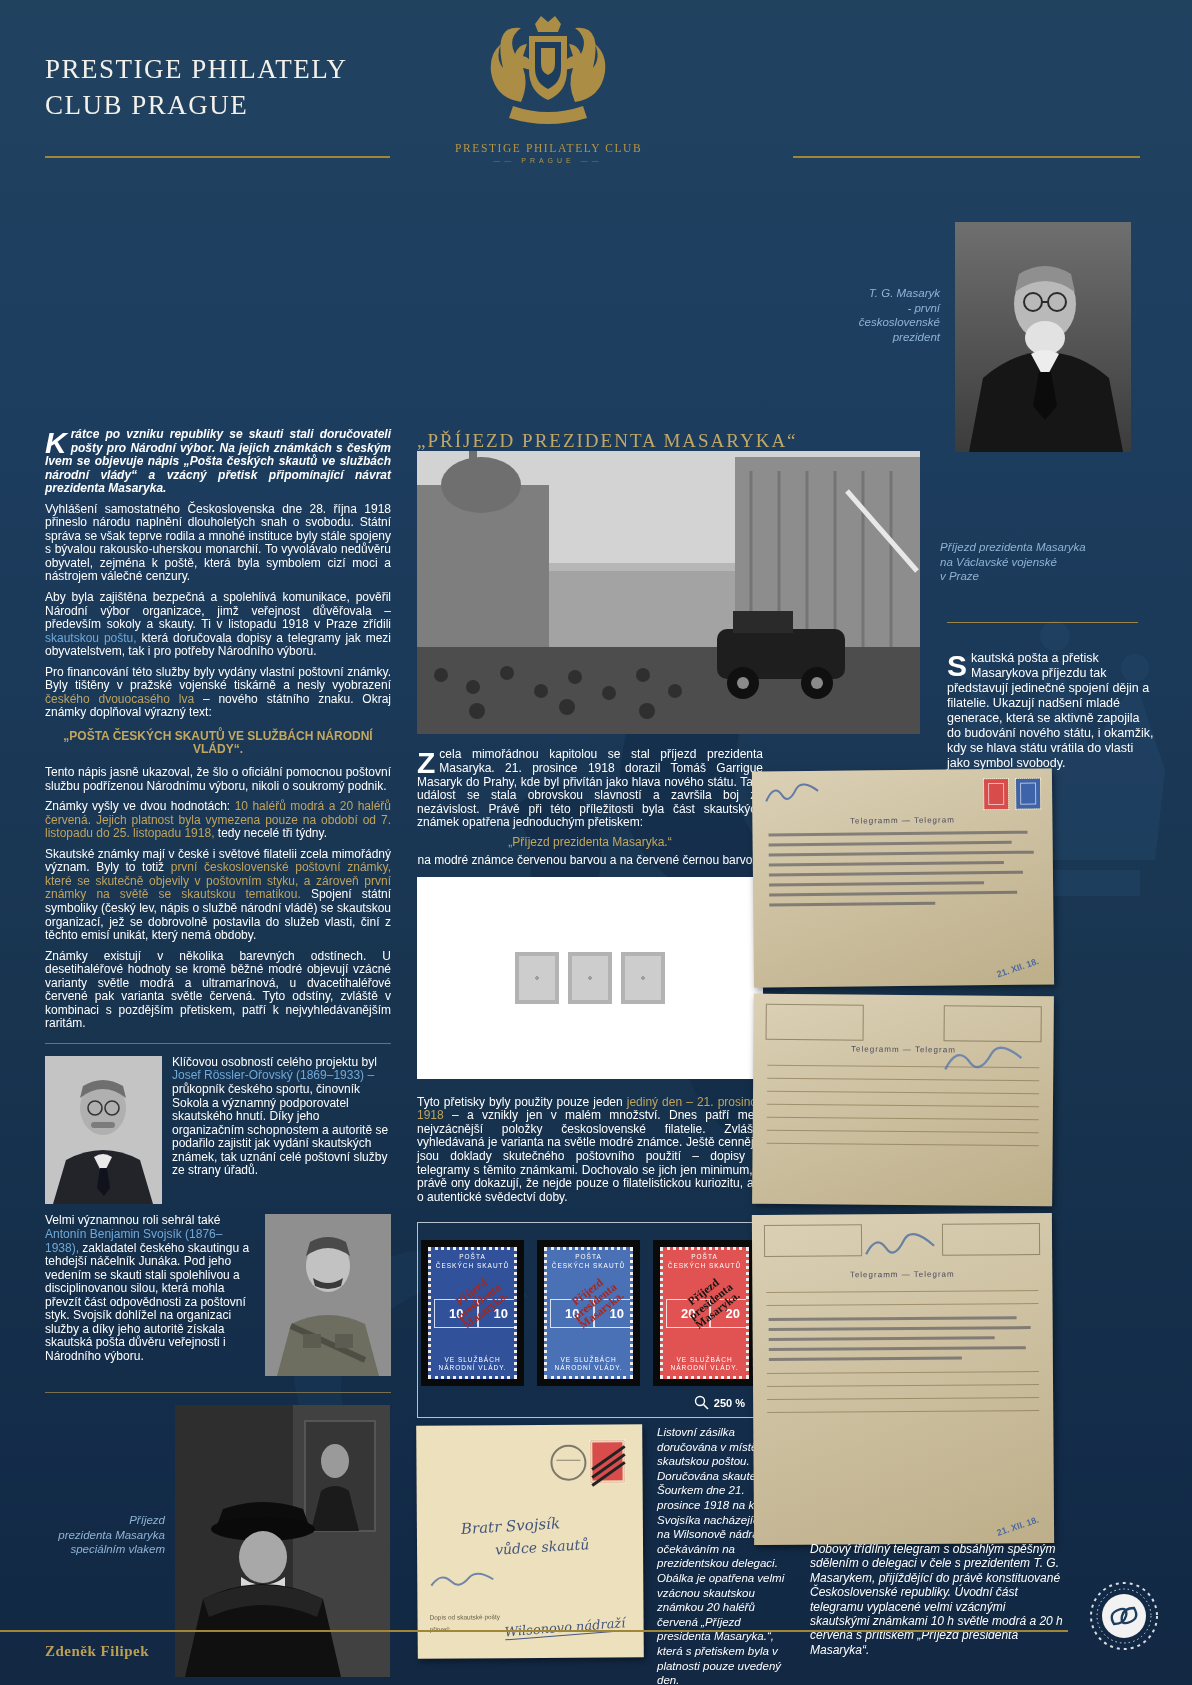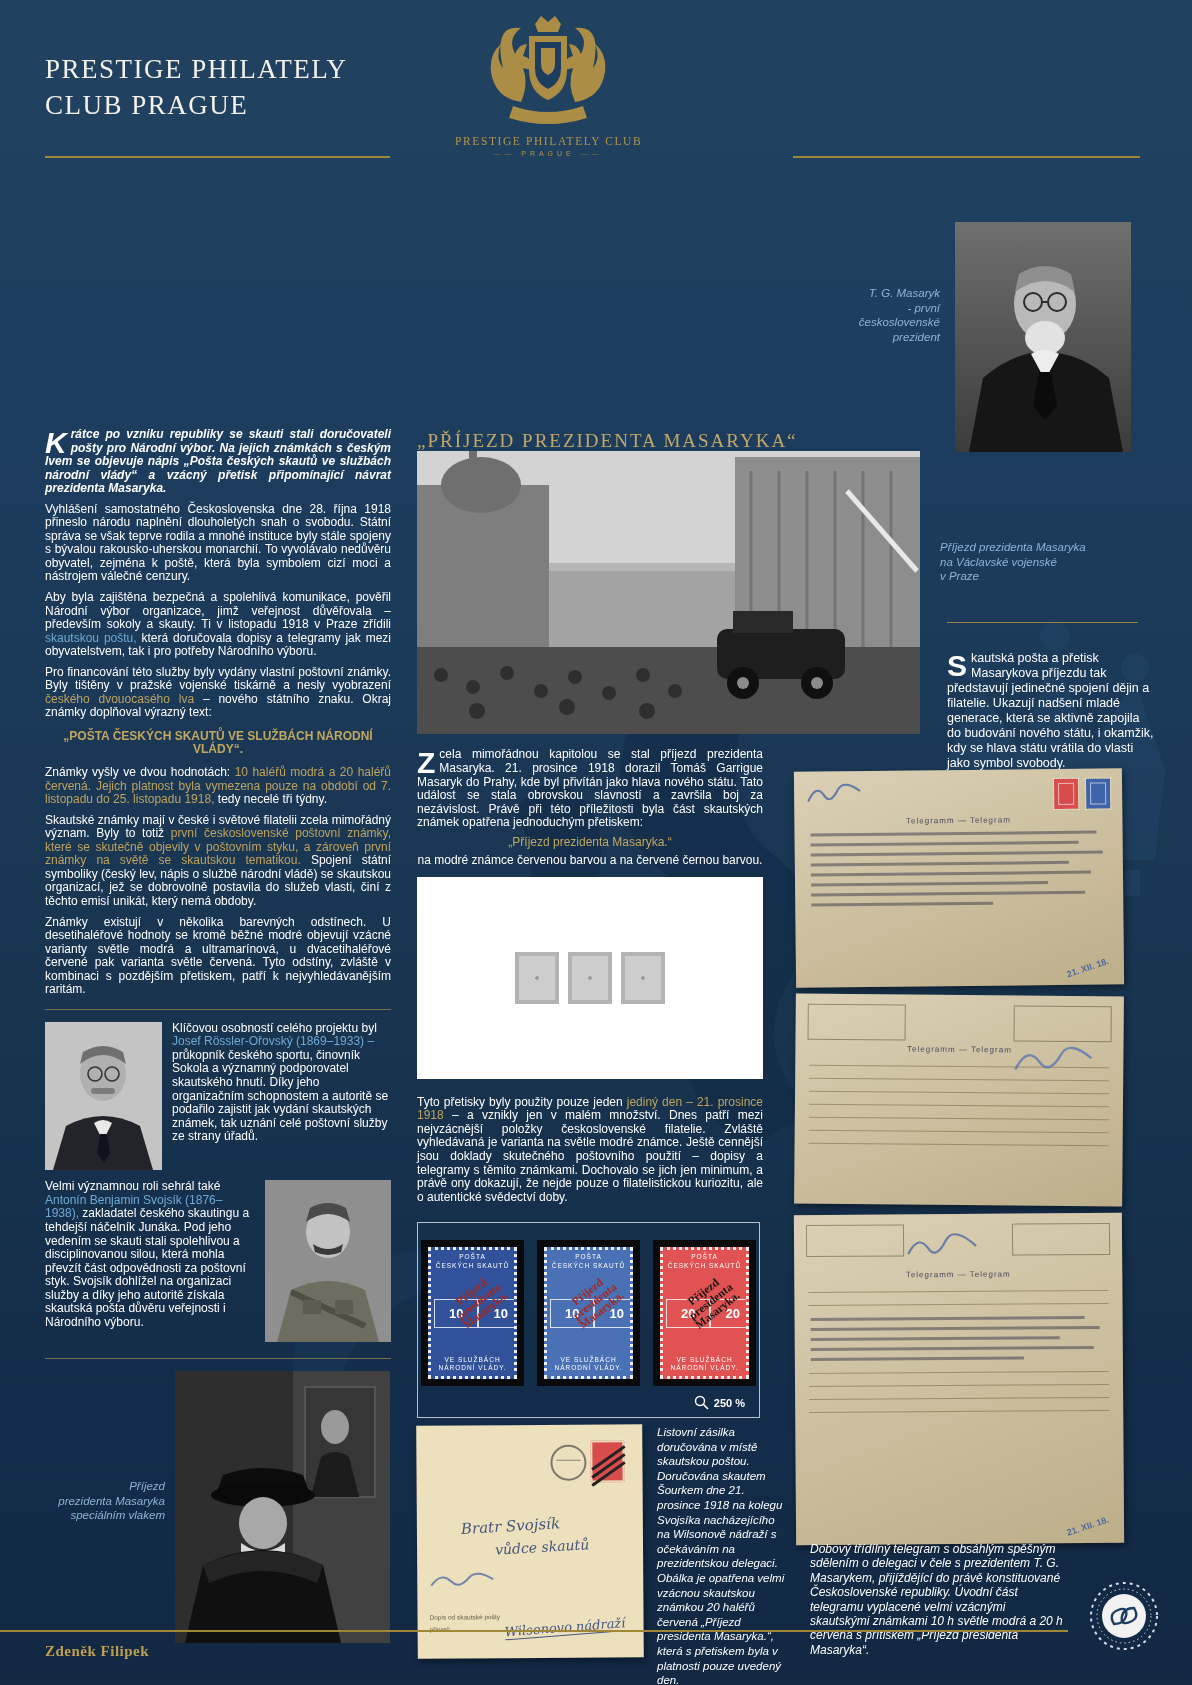--- a/index.html
+++ b/index.html
@@ -6,21 +6,21 @@
   .poster{position:relative;width:1192px;height:1685px;overflow:hidden;
     background:linear-gradient(180deg,#21425f 0%,#1d3d5f 25%,#18344f 60%,#132c49 85%,#122843 100%);
     font-family:"Liberation Sans",sans-serif;color:#fff;}
   
   .wm{position:absolute;pointer-events:none;}
   
   .club{position:absolute;left:45px;top:52px;font-family:"Liberation Serif",serif;
     font-size:27px;letter-spacing:1.5px;color:#f3f1ea;line-height:1.32;}
   .rule{position:absolute;height:2px;background:#a08738;}
   .emblem{position:absolute;left:455px;top:14px;width:186px;text-align:center;}
-  .emblem-title{margin-top:5px;color:#b69544;font-size:11.5px;letter-spacing:1.6px;
+  .emblem-title{margin-top:12px;color:#b69544;font-size:11.5px;letter-spacing:1.6px;
     font-family:"Liberation Serif",serif;white-space:nowrap;}
   .emblem-sub{color:#b69544;font-size:7px;letter-spacing:4px;margin-top:3px;}
   .emblem-sub:before,.emblem-sub:after{content:"—— ";color:#8a7336;font-size:7px;}
   .emblem-sub:after{content:" ——";}
   .museum{position:absolute;left:925px;top:62px;display:flex;align-items:center;}
   .museum-box{width:58px;height:66px;background:#fff;border-radius:2px;flex:none;
     display:flex;align-items:center;justify-content:center;}
   .museum-name{margin-left:28px;font-size:22px;font-weight:bold;line-height:1.15;
     letter-spacing:0.5px;color:#fff;}
   
@@ -84,21 +84,21 @@
   .postmark:after{content:"";position:absolute;left:4px;right:4px;top:13px;
     border-top:1px solid rgba(35,35,45,.5);}
   .smallprint{position:absolute;font-size:6.5px;color:#6a6148;}
   
   .m-photo{position:absolute;left:955px;top:222px;width:176px;height:230px;}
   .m-cap{position:absolute;left:790px;top:286px;width:150px;text-align:right;}
   .v-cap{position:absolute;left:940px;top:540px;width:175px;}
   .r-div{position:absolute;left:947px;top:622px;width:191px;height:1px;background:#9c8448;}
   .ps{position:absolute;left:947px;top:638px;width:208px;font-size:12.5px;line-height:1.2;}
   
-  .tgs{position:absolute;left:795px;top:770px;width:328px;}
+  .tgs{position:absolute;left:753px;top:770px;width:300px;}
   .tg{position:relative;background:#cfc19d;box-shadow:2px 3px 7px rgba(0,0,0,.45);
     padding:10px 12px;margin-bottom:9px;color:#3f4258;
     background-image:linear-gradient(160deg,rgba(255,255,255,.25),rgba(110,90,50,.18));}
   .tg-h{font-size:8px;letter-spacing:1px;text-align:center;color:#4a4a5e;margin:4px 0;}
   .tl{height:3px;background:rgba(45,48,70,.48);margin:7px 4px;}
   .rl{height:1px;background:rgba(120,100,60,.55);margin:12px 2px;}
   .tg-date{position:absolute;right:14px;bottom:12px;color:#3b5fa0;font-size:9px;
     font-weight:bold;transform:rotate(-18deg);opacity:.85;}
   .tstamp{width:24px;height:30px;display:inline-block;margin-left:4px;
     outline:1px dotted #efe6cc;position:relative;}
@@ -198,20 +198,21 @@
       <span>rátce po vzniku republiky se skauti stali doručovateli pošty pro Národní výbor. Na jejich známkách s českým lvem se objevuje nápis „Pošta českých skautů ve službách národní vlády“ a vzácný přetisk připomínající návrat prezidenta Masaryka.</span>
     </p>
     <p>Vyhlášení samostatného Československa dne 28. října 1918 přineslo národu naplnění dlouholetých snah o svobodu. Státní správa se však teprve rodila a mnohé instituce byly stále spojeny s bývalou rakousko-uherskou monarchií. To vyvolávalo nedůvěru obyvatel, zejména k poště, která byla symbolem cizí moci a nástrojem válečné cenzury.</p>
     <p>
       <span>Aby byla zajištěna bezpečná a spolehlivá komunikace, pověřil Národní výbor organizace, jimž veřejnost důvěřovala – především sokoly a skauty. Ti v listopadu 1918 v Praze zřídili </span><span class="blue">skautskou poštu,</span><span> která doručovala dopisy a telegramy jak mezi obyvatelstvem, tak i pro potřeby Národního výboru.</span>
     </p>
     <p>
       <span>Pro financování této služby byly vydány vlastní poštovní známky. Byly tištěny v pražské vojenské tiskárně a nesly vyobrazení </span><span class="tan">českého dvouocasého lva</span><span> – nového státního znaku. Okraj známky doplňoval výrazný text:</span>
     </p>
     <p class="motto">„POŠTA ČESKÝCH SKAUTŮ VE SLUŽBÁCH NÁRODNÍ VLÁDY“.</p>
+    <p>Tento nápis jasně ukazoval, že šlo o oficiální pomocnou poštovní službu podřízenou Národnímu výboru, nikoli o soukromý podnik.</p>
     <p>
       <span>Známky vyšly ve dvou hodnotách: </span><span class="tan">10 haléřů modrá a 20 haléřů červená.</span><span class="tan"> Jejich platnost byla vymezena pouze na období od 7. listopadu do 25. listopadu 1918,</span><span> tedy necelé tři týdny.</span>
     </p>
     <p>
       <span>Skautské známky mají v české i světové filatelii zcela mimořádný význam. Byly to totiž </span><span class="tan">první československé poštovní známky, které se skutečně objevily v poštovním styku, a zároveň první známky na světě se skautskou tematikou.</span><span> Spojení státní symboliky (český lev, nápis o službě národní vládě) se skautskou organizací, jež se dobrovolně postavila do služeb vlasti, činí z těchto emisí unikát, který nemá obdoby.</span>
     </p>
     <p>Známky existují v několika barevných odstínech. U desetihaléřové hodnoty se kromě běžné modré objevují vzácné varianty světle modrá a ultramarínová, u dvacetihaléřové červené pak varianta světle červená. Tyto odstíny, zvláště v kombinaci s pozdějším přetiskem, patří k nejvyhledávanějším raritám.</p>
 
     <hr class="divider">
 

